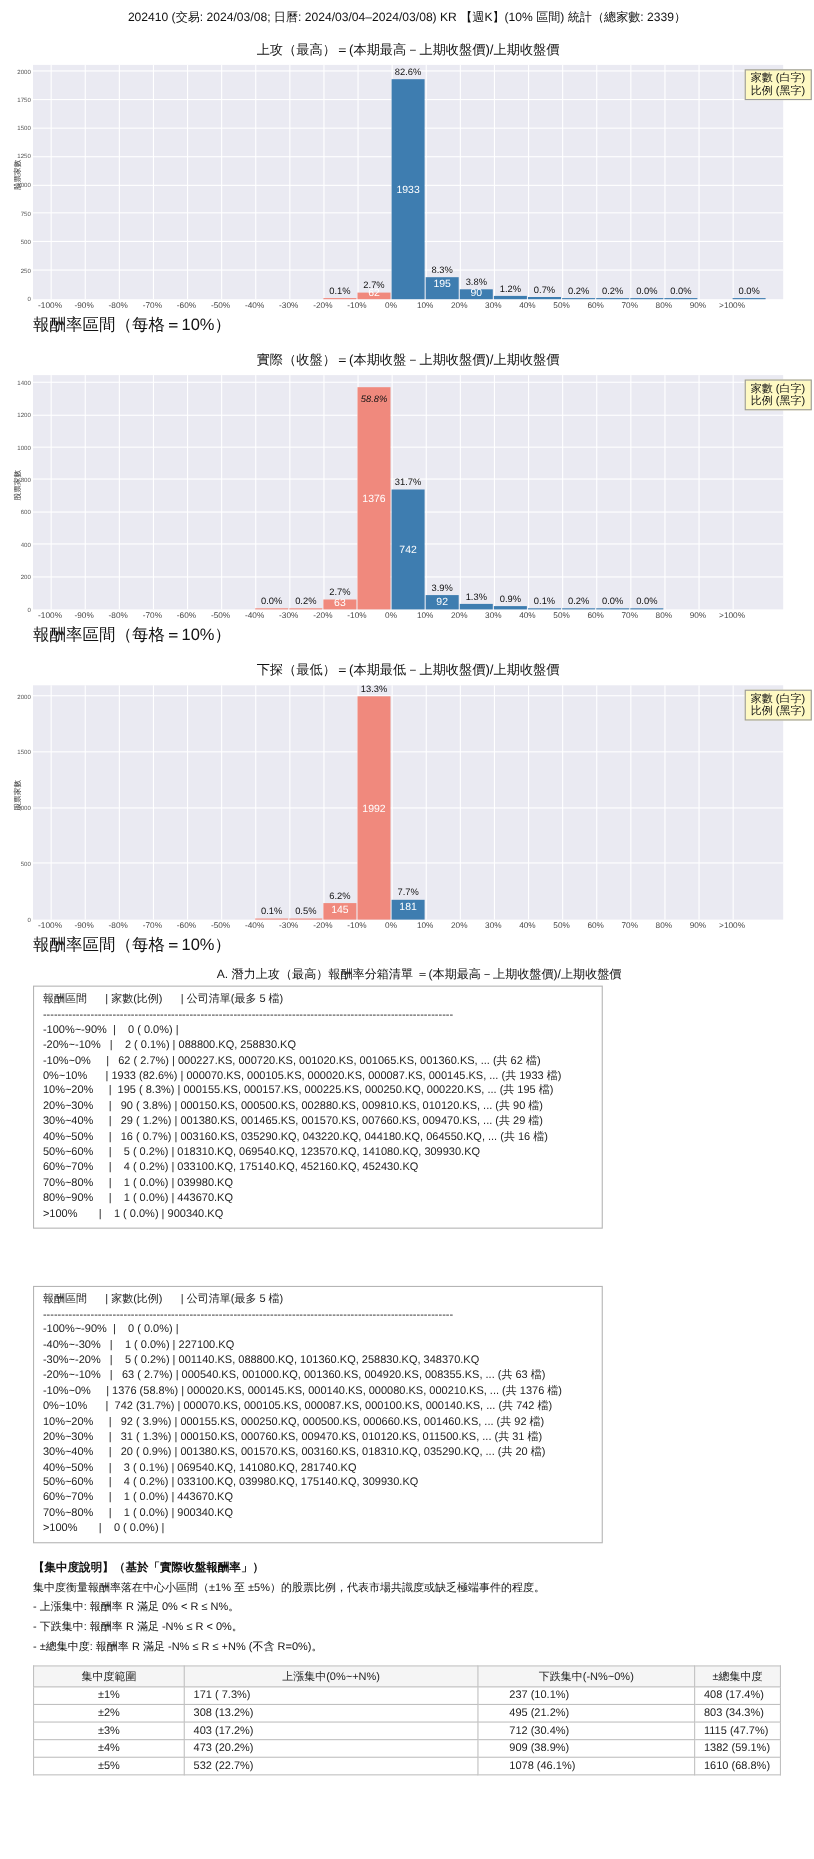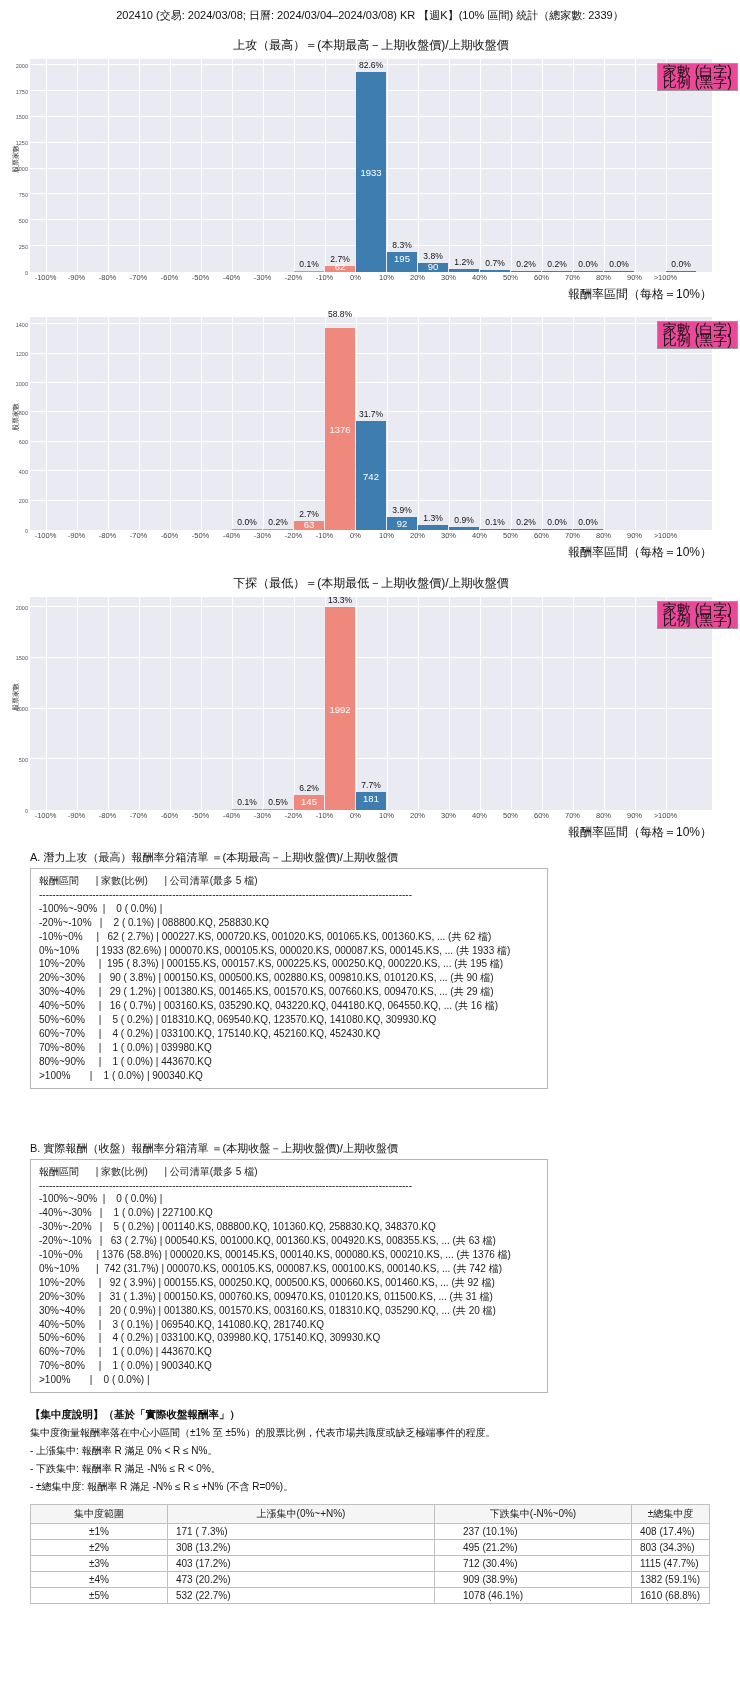--- a/index.html
+++ b/index.html
@@ -11,26 +11,26 @@
   .plot-wrap{position:relative;margin-left:30px;width:682px;}
   .plot{position:relative;width:682px;height:213px;background:#eaeaf2;overflow:visible;}
   .ylabel{position:absolute;left:-28px;top:95px;font-size:7px;color:#333;
           transform:rotate(-90deg);transform-origin:center;white-space:nowrap;}
   .gridv{position:absolute;top:0;bottom:0;width:1px;background:#ffffff;}
   .gridh{position:absolute;left:0;right:0;height:1px;background:#ffffff;}
   .ytick{position:absolute;right:684px;width:26px;text-align:right;font-size:5.5px;color:#555;}
   .bar{position:absolute;bottom:0;}
   .pctlab{position:absolute;width:44px;text-align:center;font-size:8.5px;color:#111;white-space:nowrap;z-index:4;}
   .cntlab{position:absolute;width:44px;text-align:center;font-size:9.5px;color:#ffffff;white-space:nowrap;z-index:5;}
-  .legend{position:absolute;top:4px;right:-26px;background:#ec4899;border:1px solid #999;
-          padding:2px 5px;font-size:14px;line-height:11px;color:#111;z-index:6;}
+  .legend{position:absolute;top:4px;right:-26px;background:#fef9c3;border:1px solid #999;
+          padding:2px 5px;font-size:10px;line-height:11px;color:#111;z-index:6;}
   .xticks{position:relative;width:682px;height:11px;}
   .xtick{position:absolute;top:1px;transform:translateX(-50%);font-size:7.5px;color:#444;white-space:nowrap;}
-  .xlabel{text-align:right;font-size:12px;color:#111;margin-top:3px;}
-  .list-title{margin:0 8px 3px 30px;font-size:11px;color:#111;}
+  .xlabel{text-align:left;font-size:15px;color:#111;margin-top:3px;}
+  .list-title{margin:0 8px 3px 30px;font-size:11px;color:#111;text-align:center;}
   .list-box{margin:0 0 0 30px;width:500px;border:1px solid #b5b5b5;background:#fff;
             padding:5px 8px;font-size:10px;line-height:13.9px;color:#222;
             font-family:"Liberation Sans","DejaVu Sans",sans-serif;white-space:pre;overflow:hidden;}
   .sec-a{margin-top:9px;}
   .sec-b{margin-top:52px;}
   .conc{margin-top:15px;margin-left:30px;font-size:10px;color:#111;}
   .conc-heading{font-weight:bold;font-size:10.5px;}
   .conc-line{margin-top:4px;}
   .conc-table{margin:10px 0 0 30px;border-collapse:collapse;width:680px;font-size:10px;color:#222;}
   .conc-table td,.conc-table th{border:1px solid #c0c0c0;padding:2px 8px;font-weight:normal;height:11px;}
@@ -143,20 +143,21 @@
           <div class="xtick" style="left: 542.5px;">70%</div>
           <div class="xtick" style="left: 573.5px;">80%</div>
           <div class="xtick" style="left: 604.5px;">90%</div>
           <div class="xtick" style="left: 635.5px;">&gt;100%</div>
         </div>
       <div class="xlabel">報酬率區間（每格＝10%）</div>
     </div>
   </div>
 
   <div class="chart-block">
+    <div class="chart-title">實際（收盤）＝(本期收盤－上期收盤價)/上期收盤價</div>
     <div class="plot-wrap">
       <div class="ylabel">股票家數</div>
       <div class="plot">
         <div class="legend">
           <div>家數 (白字)</div>
           <div>比例 (黑字)</div>
         </div>
       <div class="ytick" style="bottom: -3.5px;">0</div>
           <div class="gridh" style="bottom: 29.3793px;"></div>
           <div class="ytick" style="bottom: 25.8793px;">200</div>
@@ -194,21 +195,21 @@
           <div class="gridv" style="left: 604.5px;"></div>
           <div class="gridv" style="left: 635.5px;"></div>
           <div class="bar" style="left: 201.965px; width: 30.07px; height: 1px; background: rgb(240, 137, 125);"></div>
           <div class="pctlab" style="left: 195px; bottom: 3px;">0.0%</div>
           <div class="bar" style="left: 232.965px; width: 30.07px; height: 1px; background: rgb(240, 137, 125);"></div>
           <div class="pctlab" style="left: 226px; bottom: 3px;">0.2%</div>
           <div class="bar" style="left: 263.965px; width: 30.07px; height: 9.25448px; background: rgb(240, 137, 125);"></div>
           <div class="pctlab" style="left: 257px; bottom: 11.2545px;">2.7%</div>
           <div class="cntlab" style="left: 257px; bottom: 0px;">63</div>
           <div class="bar" style="left: 294.965px; width: 30.07px; height: 202.13px; background: rgb(240, 137, 125);"></div>
-          <div class="pctlab" style="left: 288px; bottom: 211px;">58.8%</div>
+          <div class="pctlab" style="left: 288px; bottom: 187px; font-style: italic;">58.8%</div>
           <div class="cntlab" style="left: 288px; bottom: 95.0648px;">1376</div>
           <div class="bar" style="left: 325.965px; width: 30.07px; height: 108.997px; background: rgb(62, 125, 176);"></div>
           <div class="pctlab" style="left: 319px; bottom: 110.997px;">31.7%</div>
           <div class="cntlab" style="left: 319px; bottom: 48.4986px;">742</div>
           <div class="bar" style="left: 356.965px; width: 30.07px; height: 13.5145px; background: rgb(62, 125, 176);"></div>
           <div class="pctlab" style="left: 350px; bottom: 15.5145px;">3.9%</div>
           <div class="cntlab" style="left: 350px; bottom: 1.51448px;">92</div>
           <div class="bar" style="left: 387.965px; width: 30.07px; height: 4.55379px; background: rgb(62, 125, 176);"></div>
           <div class="pctlab" style="left: 381px; bottom: 6.55379px;">1.3%</div>
           <div class="bar" style="left: 418.965px; width: 30.07px; height: 2.93793px; background: rgb(62, 125, 176);"></div>
@@ -342,21 +343,20 @@
 30%~40%     |   29 ( 1.2%) | 001380.KS, 001465.KS, 001570.KS, 007660.KS, 009470.KS, ... (共 29 檔)
 40%~50%     |   16 ( 0.7%) | 003160.KS, 035290.KQ, 043220.KQ, 044180.KQ, 064550.KQ, ... (共 16 檔)
 50%~60%     |    5 ( 0.2%) | 018310.KQ, 069540.KQ, 123570.KQ, 141080.KQ, 309930.KQ
 60%~70%     |    4 ( 0.2%) | 033100.KQ, 175140.KQ, 452160.KQ, 452430.KQ
 70%~80%     |    1 ( 0.0%) | 039980.KQ
 80%~90%     |    1 ( 0.0%) | 443670.KQ
 &gt;100%       |    1 ( 0.0%) | 900340.KQ</pre>
   </div>
 
   <div class="sec-b">
-    <div class="list-title">B. 實際報酬（收盤）報酬率分箱清單 ＝(本期收盤－上期收盤價)/上期收盤價</div>
     <pre class="list-box">報酬區間      | 家數(比例)      | 公司清單(最多 5 檔)
 ----------------------------------------------------------------------------------------------------------------
 -100%~-90%  |    0 ( 0.0%) |
 -40%~-30%   |    1 ( 0.0%) | 227100.KQ
 -30%~-20%   |    5 ( 0.2%) | 001140.KS, 088800.KQ, 101360.KQ, 258830.KQ, 348370.KQ
 -20%~-10%   |   63 ( 2.7%) | 000540.KS, 001000.KQ, 001360.KS, 004920.KS, 008355.KS, ... (共 63 檔)
 -10%~0%     | 1376 (58.8%) | 000020.KS, 000145.KS, 000140.KS, 000080.KS, 000210.KS, ... (共 1376 檔)
 0%~10%      |  742 (31.7%) | 000070.KS, 000105.KS, 000087.KS, 000100.KS, 000140.KS, ... (共 742 檔)
 10%~20%     |   92 ( 3.9%) | 000155.KS, 000250.KQ, 000500.KS, 000660.KS, 001460.KS, ... (共 92 檔)
 20%~30%     |   31 ( 1.3%) | 000150.KS, 000760.KS, 009470.KS, 010120.KS, 011500.KS, ... (共 31 檔)

